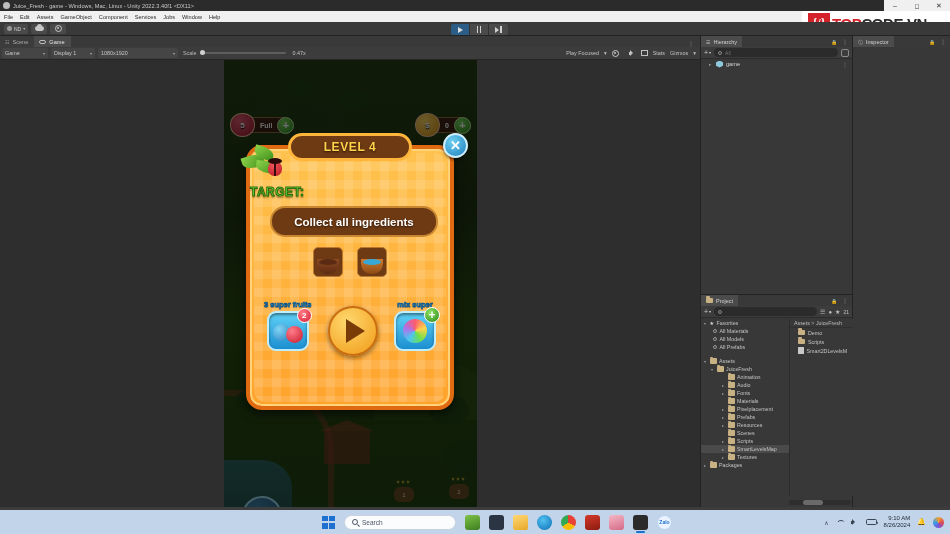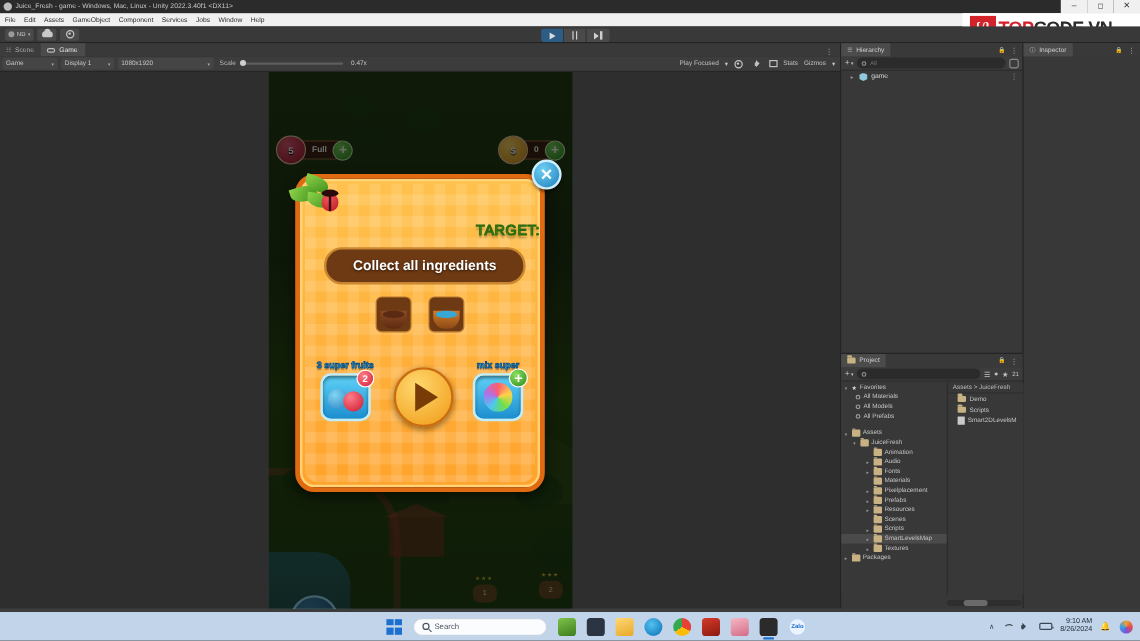--- a/index.html
+++ b/index.html
@@ -159,22 +159,22 @@
     display:flex; align-items:center; justify-content:center; line-height:0;
     box-shadow:0 2px 3px rgba(0,0,0,.5);}
   .leafdec { position:absolute; left:-12px; top:-4px; width:58px; height:34px; }
   .leaf { position:absolute; background:linear-gradient(135deg,#8ed44a,#3f8f1c);
     border-radius:0 60% 0 60%; }
   .bug { position:absolute; left:30px; top:16px; width:14px; height:15px;
     background:radial-gradient(circle at 40% 30%,#f0555c,#bb1720); border-radius:50% 50% 45% 45%;}
   .bug:before{content:"";position:absolute;left:5.5px;top:0;width:2px;height:15px;background:#3a0d0d;}
   .bug:after{content:"";position:absolute;left:0;top:-3px;width:14px;height:6px;
     background:#2a0a0a;border-radius:50%;}
-  .target { position:absolute; top:36px; width:100%; text-align:right;
-    font-size:12px; font-weight:normal; color:#6fe23c; letter-spacing:.5px;
+  .target { position:absolute; top:36px; width:100%; text-align:left;
+    font-size:12px; font-weight:bold; color:#6fe23c; letter-spacing:.5px;
     -webkit-text-stroke:1px #2b6a0e; text-shadow:0 2px 2px rgba(0,0,0,.45);}
   .goalbar { position:absolute; left:20px; top:57px; width:168px; height:31px;
     background:#6d3a14; border:2px solid #c98631; border-radius:15px;
     display:flex; align-items:center; justify-content:center;
     color:#ffffff; font-size:11.5px; font-weight:bold; text-shadow:0 1px 2px #2b1405;}
   .ingreds { position:absolute; top:98px; width:100%; display:flex;
     justify-content:center; gap:14px; }
   .ing { width:30px; height:30px; background:#6d3a14; border:1.5px solid #b9782d;
     border-radius:5px; display:flex; align-items:flex-end; justify-content:center;
     padding-bottom:2px;}
@@ -498,20 +498,21 @@
       </div>
 
       <div class="popup">
         <div class="check"></div>
         <div class="leafdec">
           <span class="leaf" style="left:4px;top:10px;width:22px;height:13px;transform:rotate(-18deg);"></span>
           <span class="leaf" style="left:16px;top:2px;width:20px;height:12px;transform:rotate(18deg);"></span>
           <span class="leaf" style="left:18px;top:16px;width:22px;height:12px;transform:rotate(6deg);"></span>
           <span class="bug"></span>
         </div>
+        <div class="lvlbadge">LEVEL 4</div>
         <div class="closebtn">✕</div>
         <div class="target">TARGET:</div>
         <div class="goalbar">Collect all ingredients</div>
         <div class="ingreds">
           <div class="ing">
               <span class="bowl b1">
                 <i class="inner"></i>
               </span>
             </div>
           <div class="ing">

